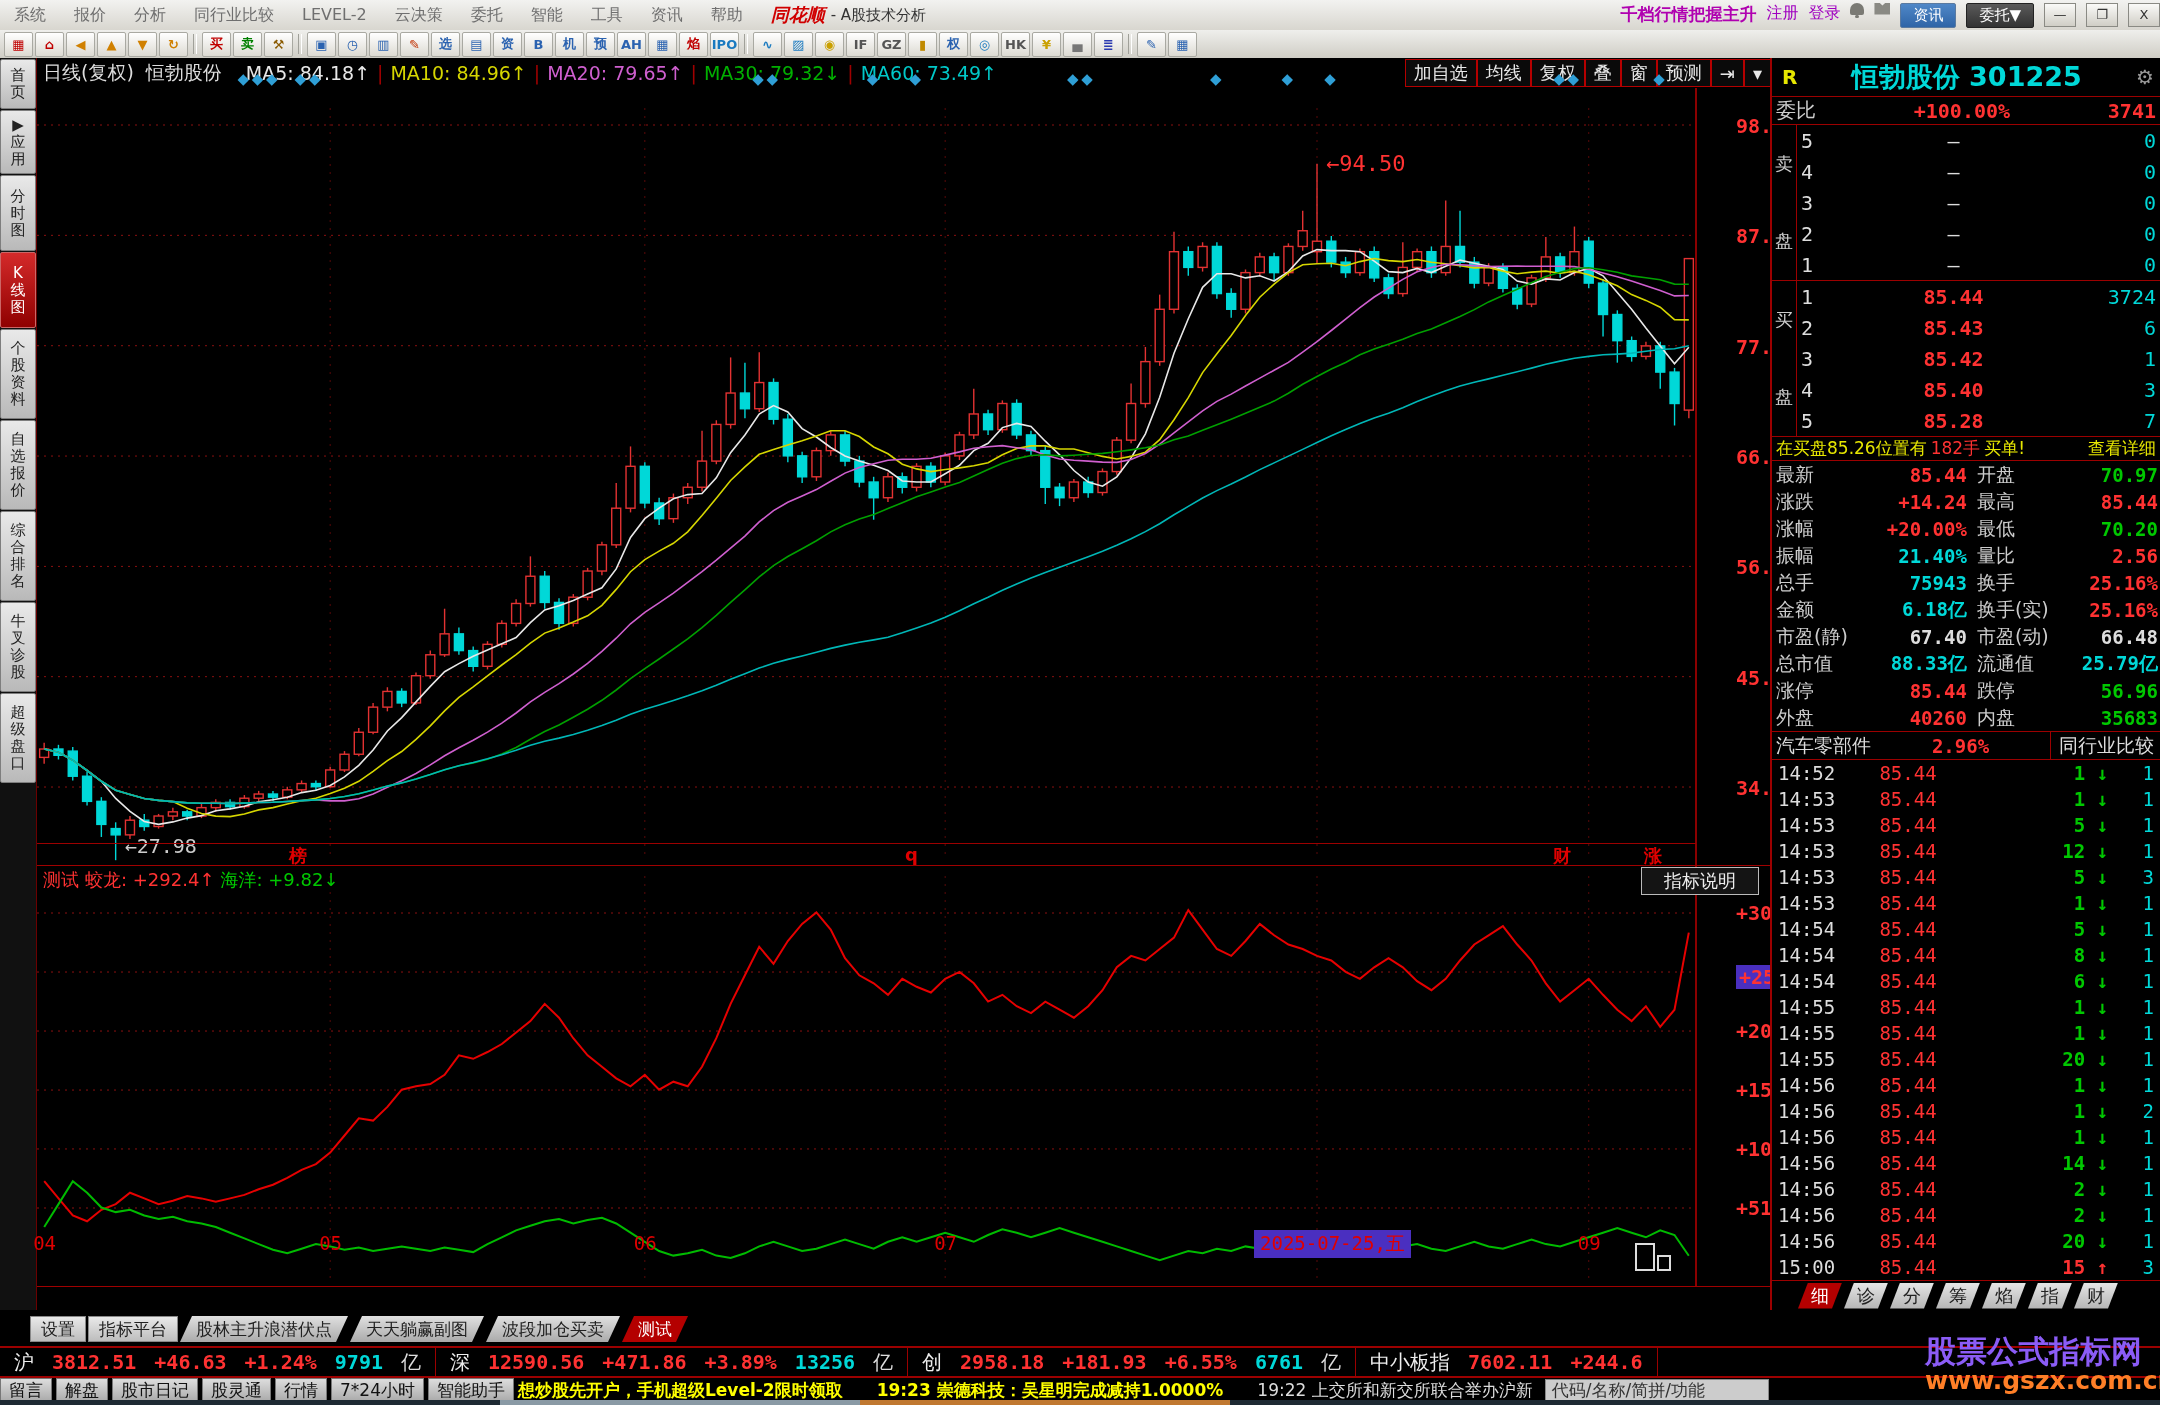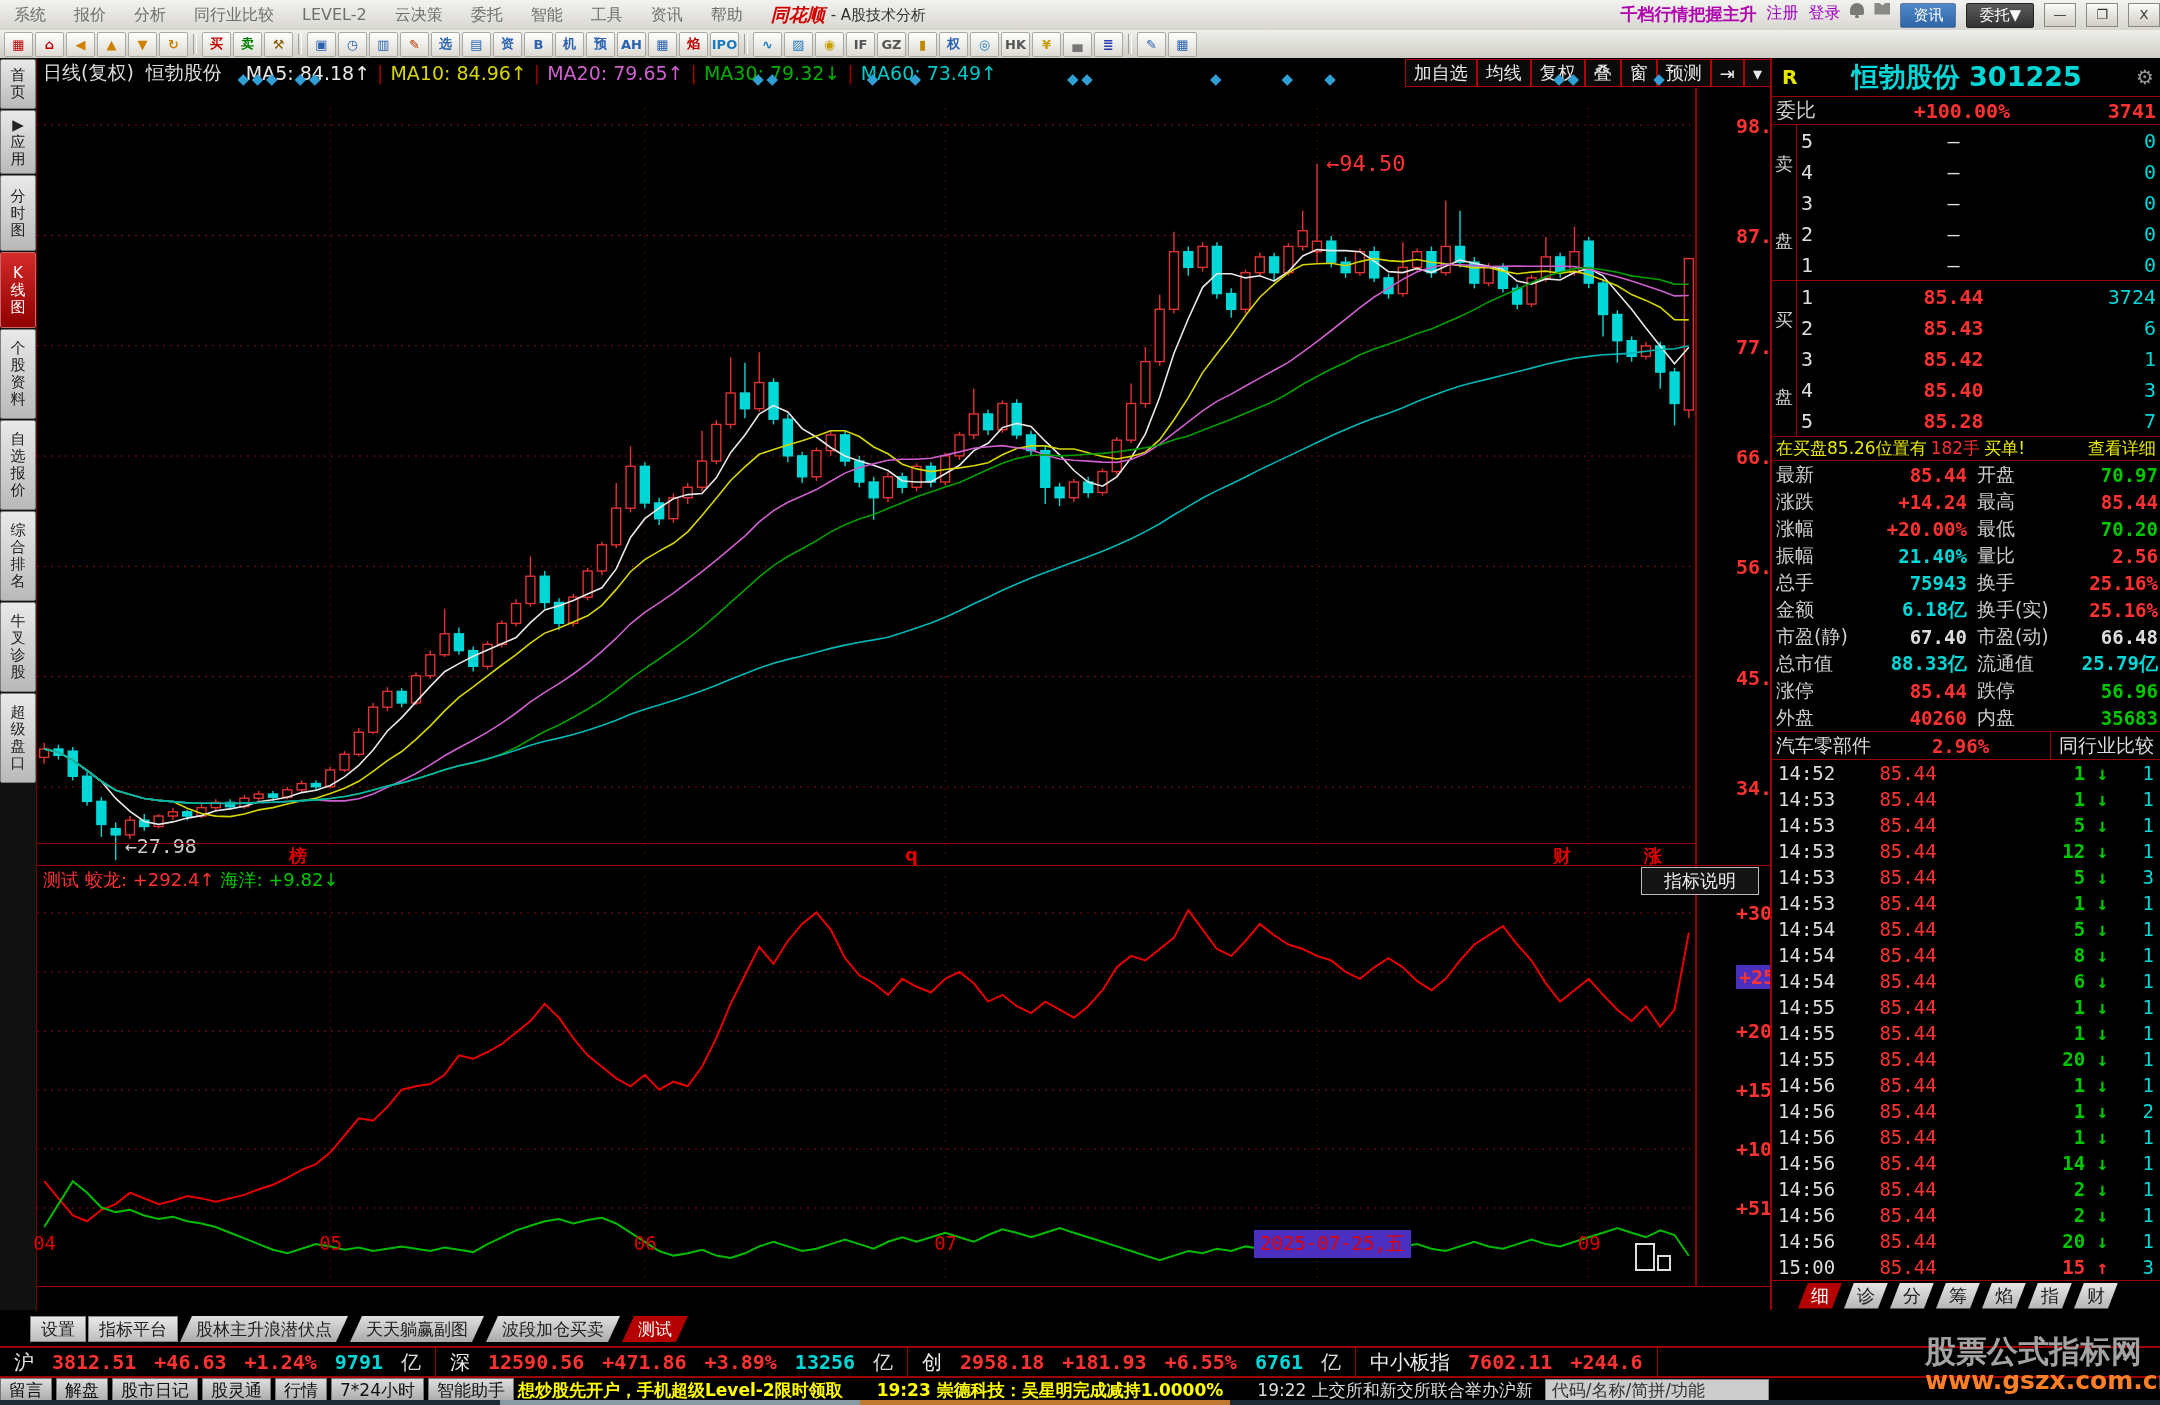--- a/index.html
+++ b/index.html
@@ -87,21 +87,21 @@
   .ix-red{color:#ff3232;font-weight:bold;}
   .ix-cyan{color:#00d8d8;font-weight:bold;}
   .ix-unit{color:#ddd;font-family:"DejaVu Sans",sans-serif;}
   #status-bar{left:0;top:1376px;width:2160px;height:24px;background:#000;border-top:2px solid #9c0000;display:flex;align-items:center;gap:4px;font-size:17px;}
   .stat-btn{height:22px;padding:0 8px;border:1px solid #777;background:linear-gradient(#ddd,#aaa);color:#111;display:flex;align-items:center;}
   .yellow{color:#ffff00;font-weight:bold;}
   .white{color:#ddd;}
   #search-box{margin-left:8px;width:210px;height:20px;background:#ccc;color:#333;font-size:17px;display:flex;align-items:center;padding:0 6px;border:1px solid #888;}
   #desktop-strip{left:0;top:1400px;width:2160px;height:5px;background:#1e2a33;}
   #corner-wm{left:1925px;top:1336px;width:235px;z-index:60;text-align:left;line-height:30px;}
-  #corner-wm .l1{color:#a3a3a3;font-size:31px;font-weight:bold;}
+  #corner-wm .l1{color:#8b5cf6;font-size:31px;font-weight:bold;}
   #corner-wm .l2{color:#ff7f27;font-size:25px;font-weight:bold;}
 </style>
 </head>
 <body>
 
 <div id="root">
 
   <div id="titlebar" class="abs">
     <span id="menu-holder" style="display:flex;">
         <span class="menu-item">系统</span>

